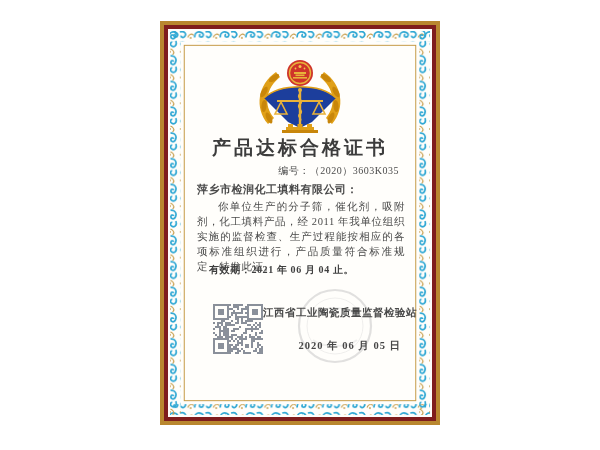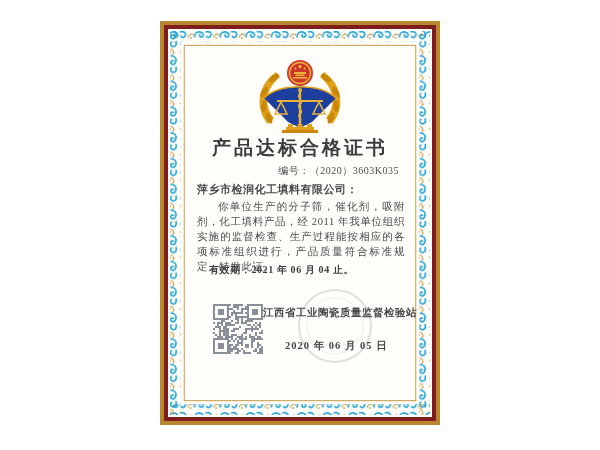--- a/index.html
+++ b/index.html
@@ -38,21 +38,21 @@
   .validity{
     left:12px;top:217px;font-size:10px;font-weight:bold;color:#3f3f3f;letter-spacing:0.6px;margin-left:12px;
   }
   .stamp{left:108px;top:238px;width:84px;height:84px;opacity:0.55;}
   .qr{left:28px;top:258px;width:50px;height:50px;}
   .issuer{
     left:78px;top:260px;width:160px;text-align:left;
     font-size:10.5px;font-weight:bold;color:#4a4a4a;letter-spacing:0.5px;
   }
   .issue-date{
-    left:100px;top:293px;width:116px;text-align:left;
+    left:100px;top:293px;width:116px;text-align:right;
     font-size:10.5px;font-weight:bold;color:#474747;letter-spacing:1px;
   }
 </style>
 </head>
 <body>
 
 <div class="cert">
   <div class="cyanline">
 
     <svg class="deco" viewBox="0 0 268 392" preserveAspectRatio="none">

